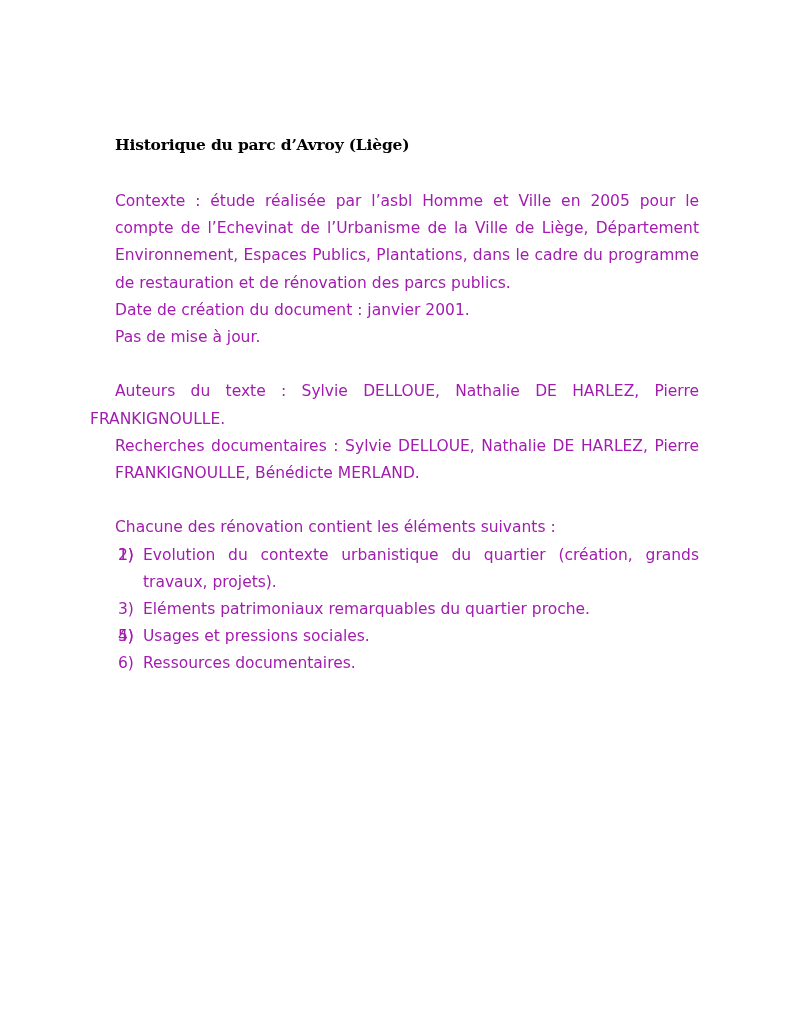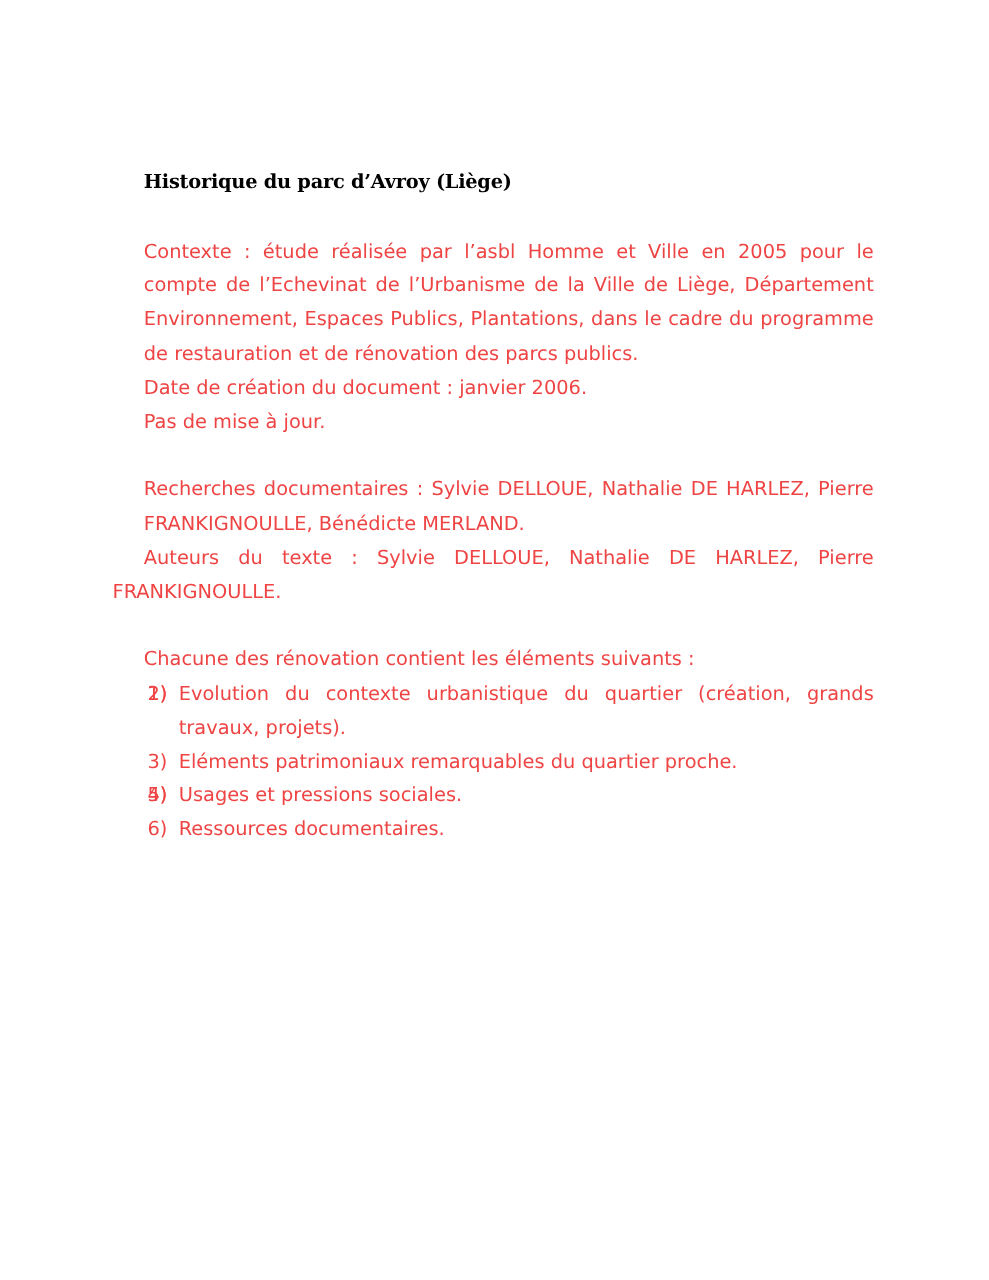--- a/index.html
+++ b/index.html
@@ -6,42 +6,42 @@
     body { width: 791px; height: 1024px; position: relative; overflow: hidden; }
     .page { position: absolute; left: 0; top: 0; width: 642px; height: 1024px; background: #fff; }
     .title {
       position: absolute; left: 115px; top: 135px;
       font-family: "DejaVu Serif", serif; font-weight: bold; font-size: 15.5px;
       color: #000; letter-spacing: -0.2px;
     }
     .body {
       position: absolute; left: 115px; top: 188px; width: 584px;
       font-family: "DejaVu Sans", sans-serif; font-size: 15.5px; line-height: 27.2px;
-      color: #ef4444;
+      color: #a21caf;
     }
     .p { margin: 0; text-align: justify; }
     .gap { height: 27.2px; }
     .authors { margin-left: -25px; text-indent: 25px; text-align: justify; }
     .list { margin: 0; padding: 0; list-style: none; }
     .list li { position: relative; padding-left: 28px; text-align: justify; }
     .list li .num { position: absolute; left: 3px; top: 0; }
   </style>
 </head>
 <body>
 
 <div class="page">
   <div class="title">Historique du parc d’Avroy (Liège)</div>
 
   <div class="body">
     <p class="p">Contexte : étude réalisée par l’asbl Homme et Ville en 2005 pour le compte de l’Echevinat de l’Urbanisme de la Ville de Liège, Département Environnement, Espaces Publics, Plantations, dans le cadre du programme de restauration et de rénovation des parcs publics.</p>
-    <p class="p">Date de création du document : janvier 2006.</p>
+    <p class="p">Date de création du document : janvier 2001.</p>
     <p class="p">Pas de mise à jour.</p>
     <div class="gap"></div>
+    <p class="p authors">Auteurs du texte : Sylvie DELLOUE, Nathalie DE HARLEZ, Pierre FRANKIGNOULLE.</p>
     <p class="p">Recherches documentaires : Sylvie DELLOUE, Nathalie DE HARLEZ, Pierre FRANKIGNOULLE, Bénédicte MERLAND.</p>
-    <p class="p authors">Auteurs du texte : Sylvie DELLOUE, Nathalie DE HARLEZ, Pierre FRANKIGNOULLE.</p>
     <div class="gap"></div>
     <p class="p">Chacune des rénovation contient les éléments suivants :</p>
     <ul class="list">
       <li><span class="num">1)</span></li>
       <li><span class="num">2)</span><span>Evolution du contexte urbanistique du quartier (création, grands travaux, projets).</span></li>
       <li><span class="num">3)</span><span>Eléments patrimoniaux remarquables du quartier proche.</span></li>
       <li><span class="num">4)</span></li>
       <li><span class="num">5)</span><span>Usages et pressions sociales.</span></li>
       <li><span class="num">6)</span><span>Ressources documentaires.</span></li>
     </ul>

